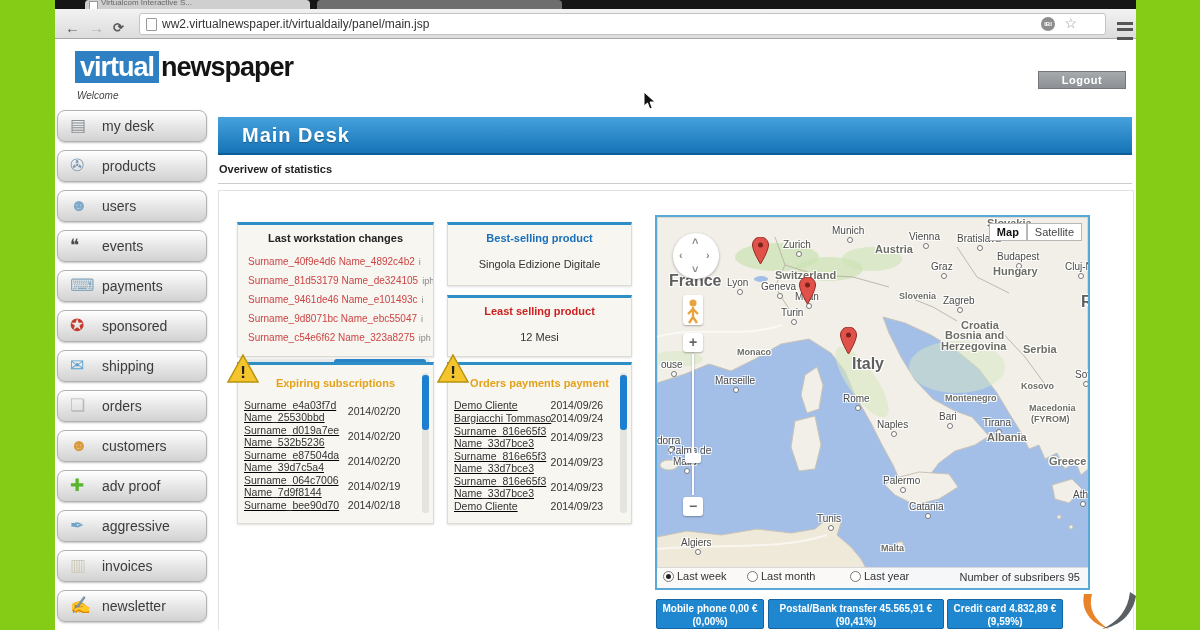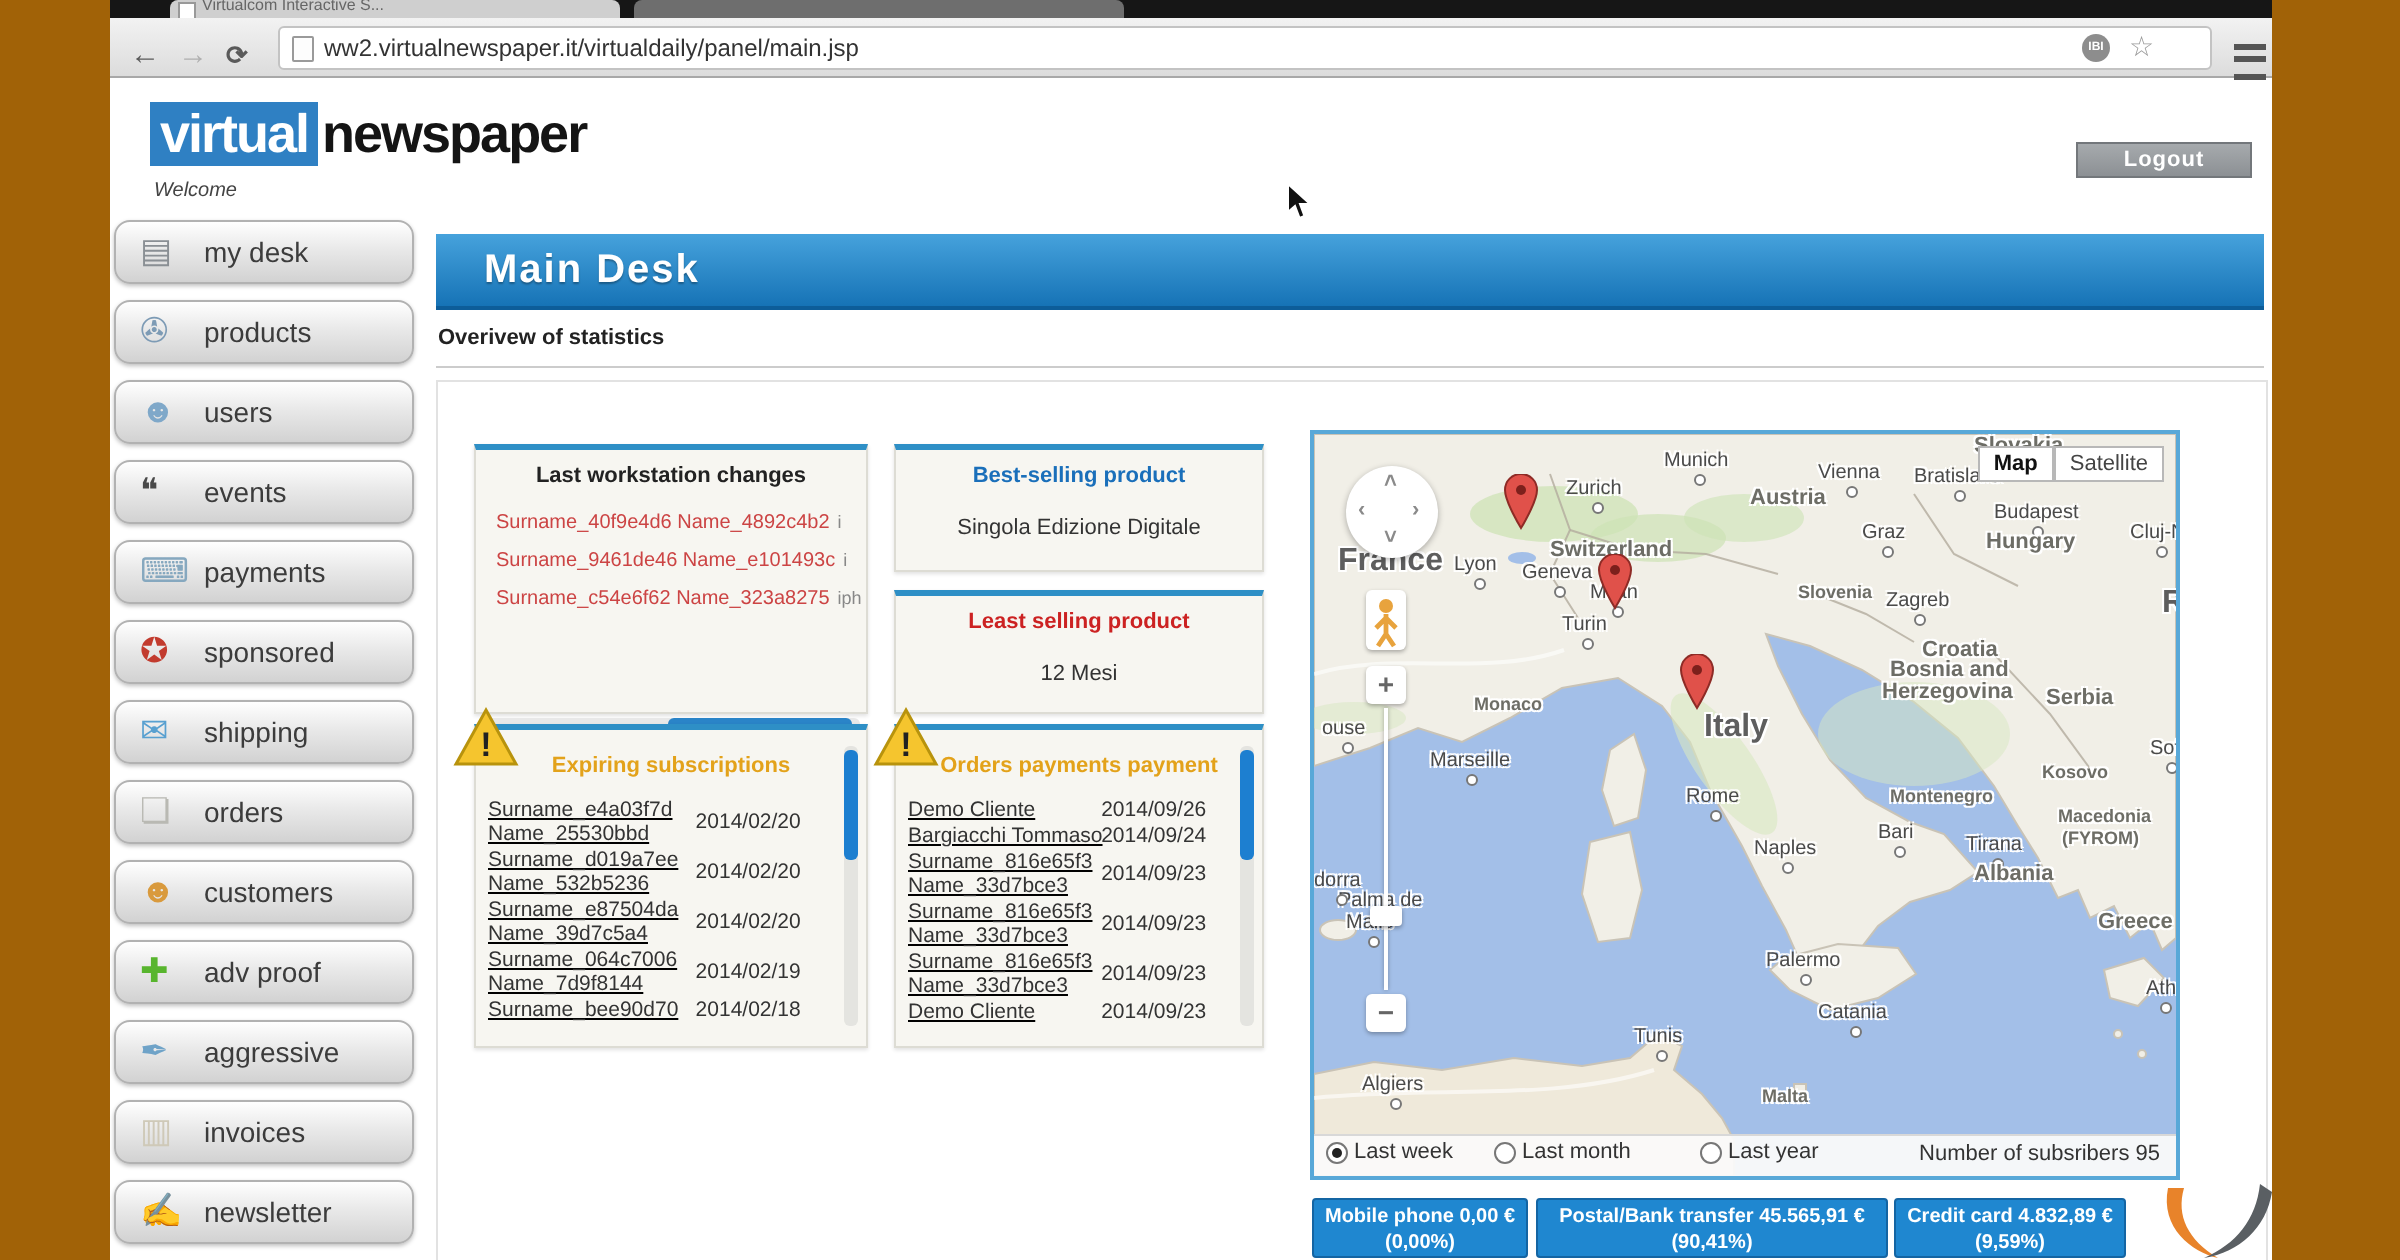--- a/index.html
+++ b/index.html
@@ -1,17 +1,17 @@
 <!DOCTYPE html>
 <html><head>
 <meta charset="utf-8">
 <style>
   html,body{margin:0;padding:0;background:#000;}
   body{font-family:"Liberation Sans",sans-serif;}
-  #screen{position:relative;width:1200px;height:630px;overflow:hidden;background:#a16207;}
+  #screen{position:relative;width:1200px;height:630px;overflow:hidden;background:#84cc16;}
   
   #window{position:absolute;left:55px;top:0;width:1081px;height:630px;background:#fff;}
   #tabstrip{position:absolute;left:0;top:0;width:100%;height:9px;background:#161616;}
   #tab1{position:absolute;left:30px;top:0;width:225px;height:9px;background:#cfcfcf;border-radius:4px 4px 0 0;overflow:hidden;}
   #tab1 .tab-title{position:absolute;left:16px;top:-2px;font-size:8px;color:#666;white-space:nowrap;}
   #tab1 .favicon{position:absolute;left:4px;top:1px;width:7px;height:7px;background:#fff;border:1px solid #999;}
   #tab2{position:absolute;left:262px;top:0;width:245px;height:9px;background:#6e6e6e;border-radius:4px 4px 0 0;}
   #toolbar{position:absolute;left:0;top:9px;width:100%;height:29px;background:linear-gradient(#f2f2f2,#dcdcdc);border-bottom:1px solid #a8a8a8;}
   .navbtn{position:absolute;top:12px;font-size:15px;font-weight:bold;color:#5a5a5a;line-height:14px;}
   #btn-back{left:10px;}
@@ -193,21 +193,23 @@
       <span id="main-title">Main Desk</span>
     </div>
     <div id="subtitle">Overivew of statistics</div>
     <div id="divider"></div>
     <div id="content-box"></div>
 
     <div class="panel" id="panel-ws">
       <div class="panel-title">Last workstation changes</div>
       <div id="ws-list">
           <div class="ws-row"><span class="ws-text">Surname_40f9e4d6 Name_4892c4b2</span><span class="ws-suffix">i</span></div>
+          <div class="ws-row"><span class="ws-text">Surname_81d53179 Name_de324105</span><span class="ws-suffix">iph</span></div>
           <div class="ws-row"><span class="ws-text">Surname_9461de46 Name_e101493c</span><span class="ws-suffix">i</span></div>
+          <div class="ws-row"><span class="ws-text">Surname_9d8071bc Name_ebc55047</span><span class="ws-suffix">i</span></div>
           <div class="ws-row"><span class="ws-text">Surname_c54e6f62 Name_323a8275</span><span class="ws-suffix">iph</span></div>
         </div>
       <div id="ws-hscroll">
           <div class="thumb"></div>
         </div>
     </div>
 
     <div class="panel" id="panel-best">
       <div class="panel-title blue">Best-selling product</div>
       <div class="panel-value">Singola Edizione Digitale</div>

